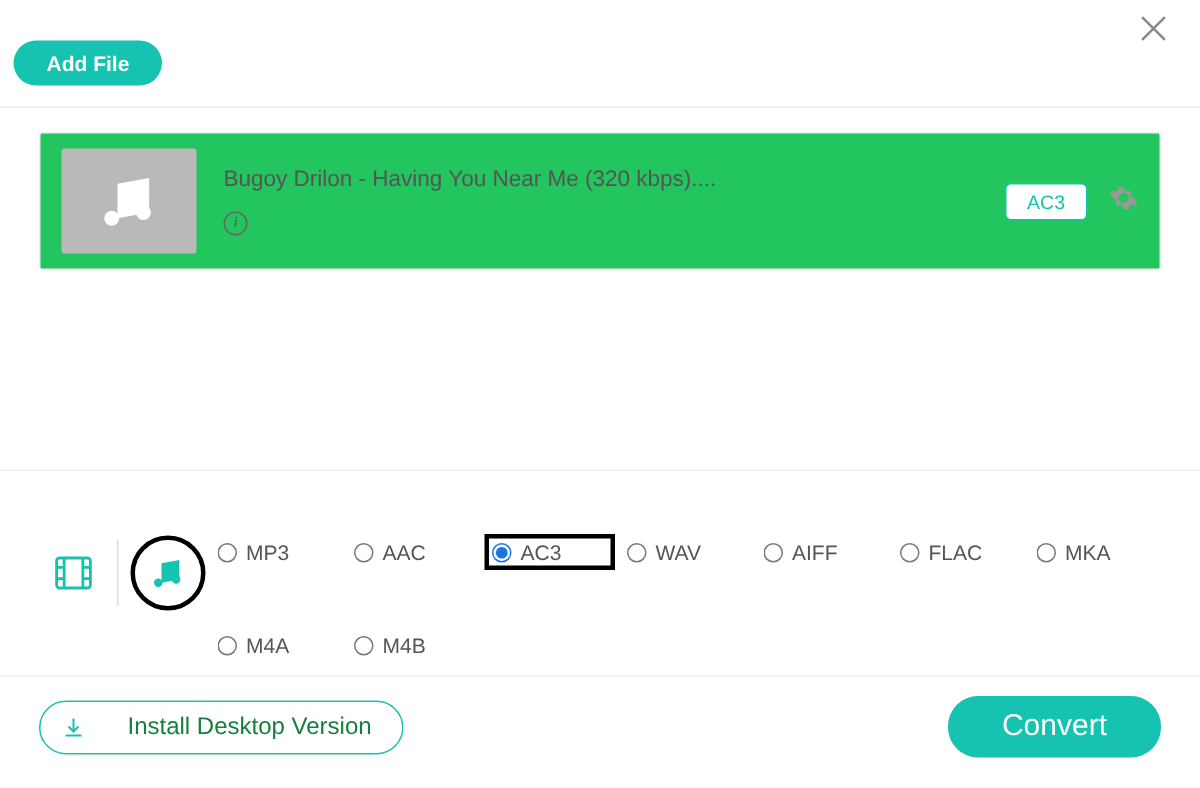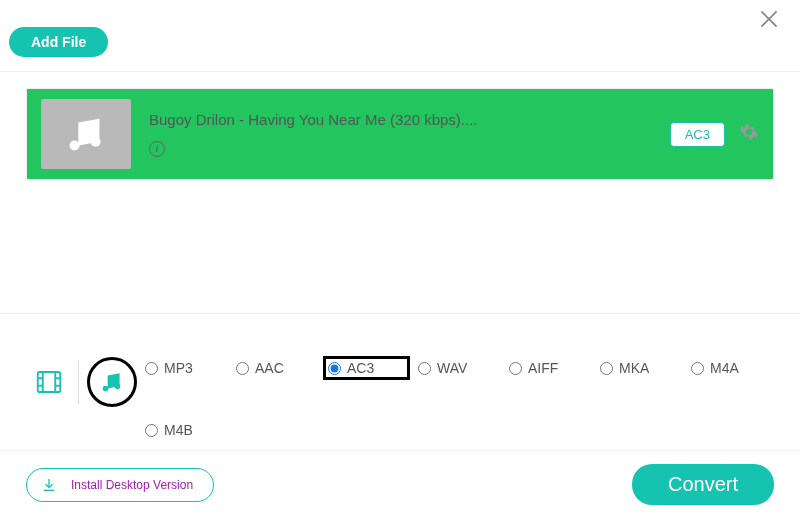--- a/index.html
+++ b/index.html
@@ -139,28 +139,28 @@
   .bottom-bar {
     position: absolute;
     left: 0; right: 0; bottom: 0;
     padding: 18px 26px 20px 26px;
     display: flex;
     align-items: center;
     justify-content: space-between;
   }
   .install-btn {
     border: 1.5px solid #16c2b0;
-    color: #a21caf;
+    color: #15803d;
     background: #fff;
     border-radius: 20px;
     padding: 8px 20px 8px 14px;
-    font-size: 12px;
-    display: flex;
-    align-items: center;
-    gap: 14px;
+    font-size: 16px;
+    display: flex;
+    align-items: center;
+    gap: 28px;
     cursor: pointer;
   }
   .install-btn svg { width: 16px; height: 16px; stroke: #16c2b0; fill: none; stroke-width: 2; }
   .convert-btn {
     background: #16c2b0;
     color: #fff;
     border: none;
     border-radius: 20px;
     padding: 9px 36px;
     font-size: 20px;
@@ -241,20 +241,24 @@
         <span>AC3</span>
       </label>
     <label class="fmt">
         <input type="radio" name="fmt" style="">
         <span>WAV</span>
       </label>
     <label class="fmt">
         <input type="radio" name="fmt" style="">
         <span>AIFF</span>
       </label>
+    <label class="fmt">
+        <input type="radio" name="fmt" style="">
+        <span>FLAC</span>
+      </label>
 
     <label class="fmt">
         <input type="radio" name="fmt" style="">
         <span>MKA</span>
       </label>
     <label class="fmt">
         <input type="radio" name="fmt" style="">
         <span>M4A</span>
       </label>
     <label class="fmt">

